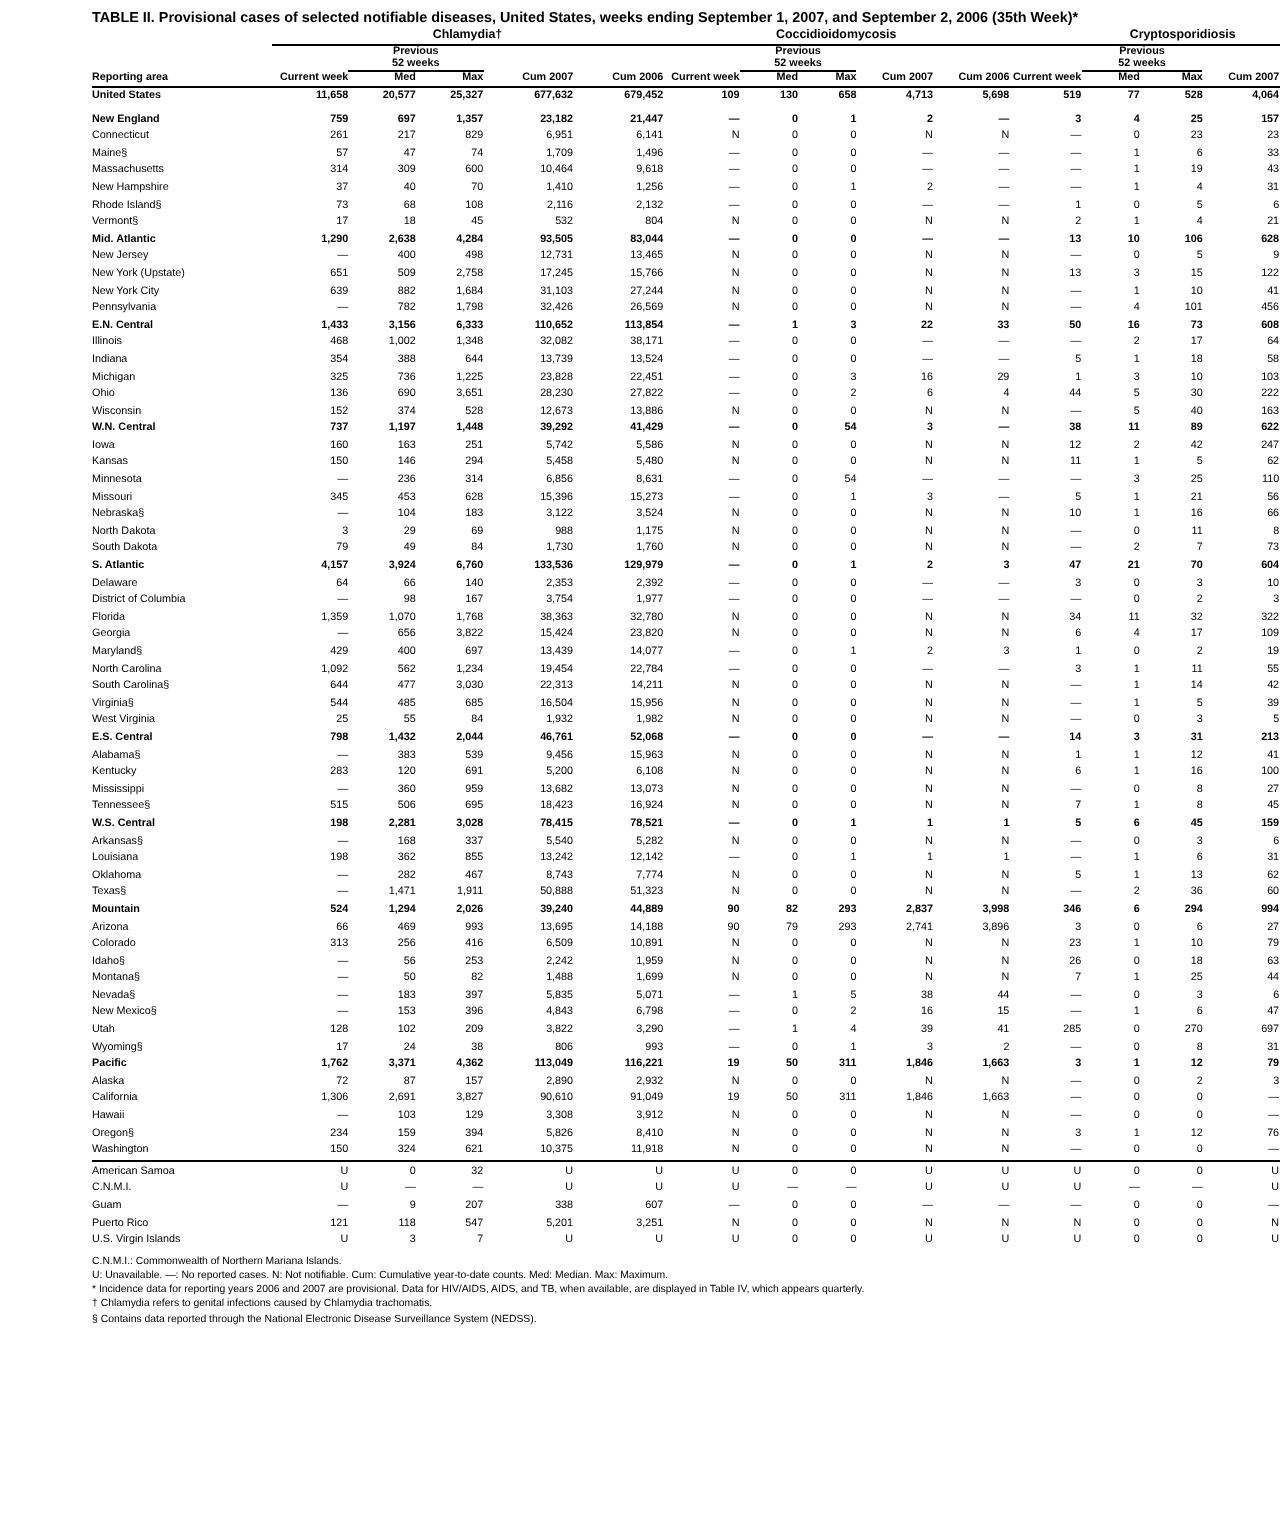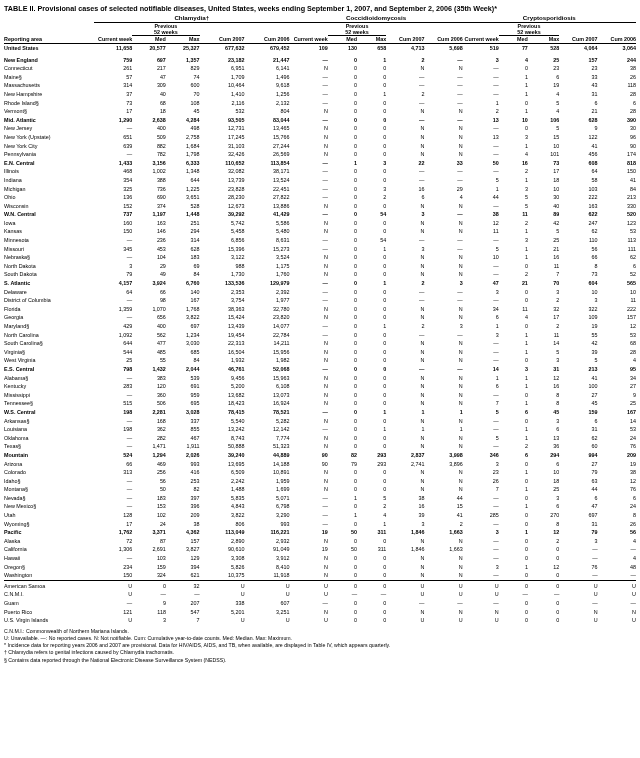--- a/index.html
+++ b/index.html
@@ -1,17 +1,17 @@
 <!DOCTYPE html>
 <html><head>
 <meta charset="utf-8">
 <style>
   html,body{margin:0;padding:0;background:#fff;}
   body{width:640px;font-family:"Liberation Sans", sans-serif;color:#000;}
-  .page{width:564px;padding:2px 4px 4px 4px;box-sizing:border-box;}
+  .page{width:564px;padding:2px 4px 4px 4px;box-sizing:border-box;margin-left:42px;}
   .title{font-size:7.2px;font-weight:bold;line-height:9px;margin:2px 0 1px 0;}
   table{border-collapse:collapse;width:632px;font-size:5.4px;table-layout:fixed;}
   td,th{padding:0;margin:0;vertical-align:bottom;}
   .hdrtop td{font-weight:bold;font-size:6.2px;padding-bottom:1px;}
   .hdrgrp{text-align:center;border-bottom:1px solid #000;}
   .hdrsub{text-align:center;font-weight:bold;font-size:5.4px;}
   .hdrsub .sp{border-bottom:1px solid #000;}
   .hdrcol td{font-weight:bold;font-size:5.4px;text-align:right;border-bottom:1px solid #000;padding-bottom:1px;}
   .hdrcol td.l{text-align:left;}
   tr.data td{text-align:right;height:8.6px;line-height:8.6px;}

